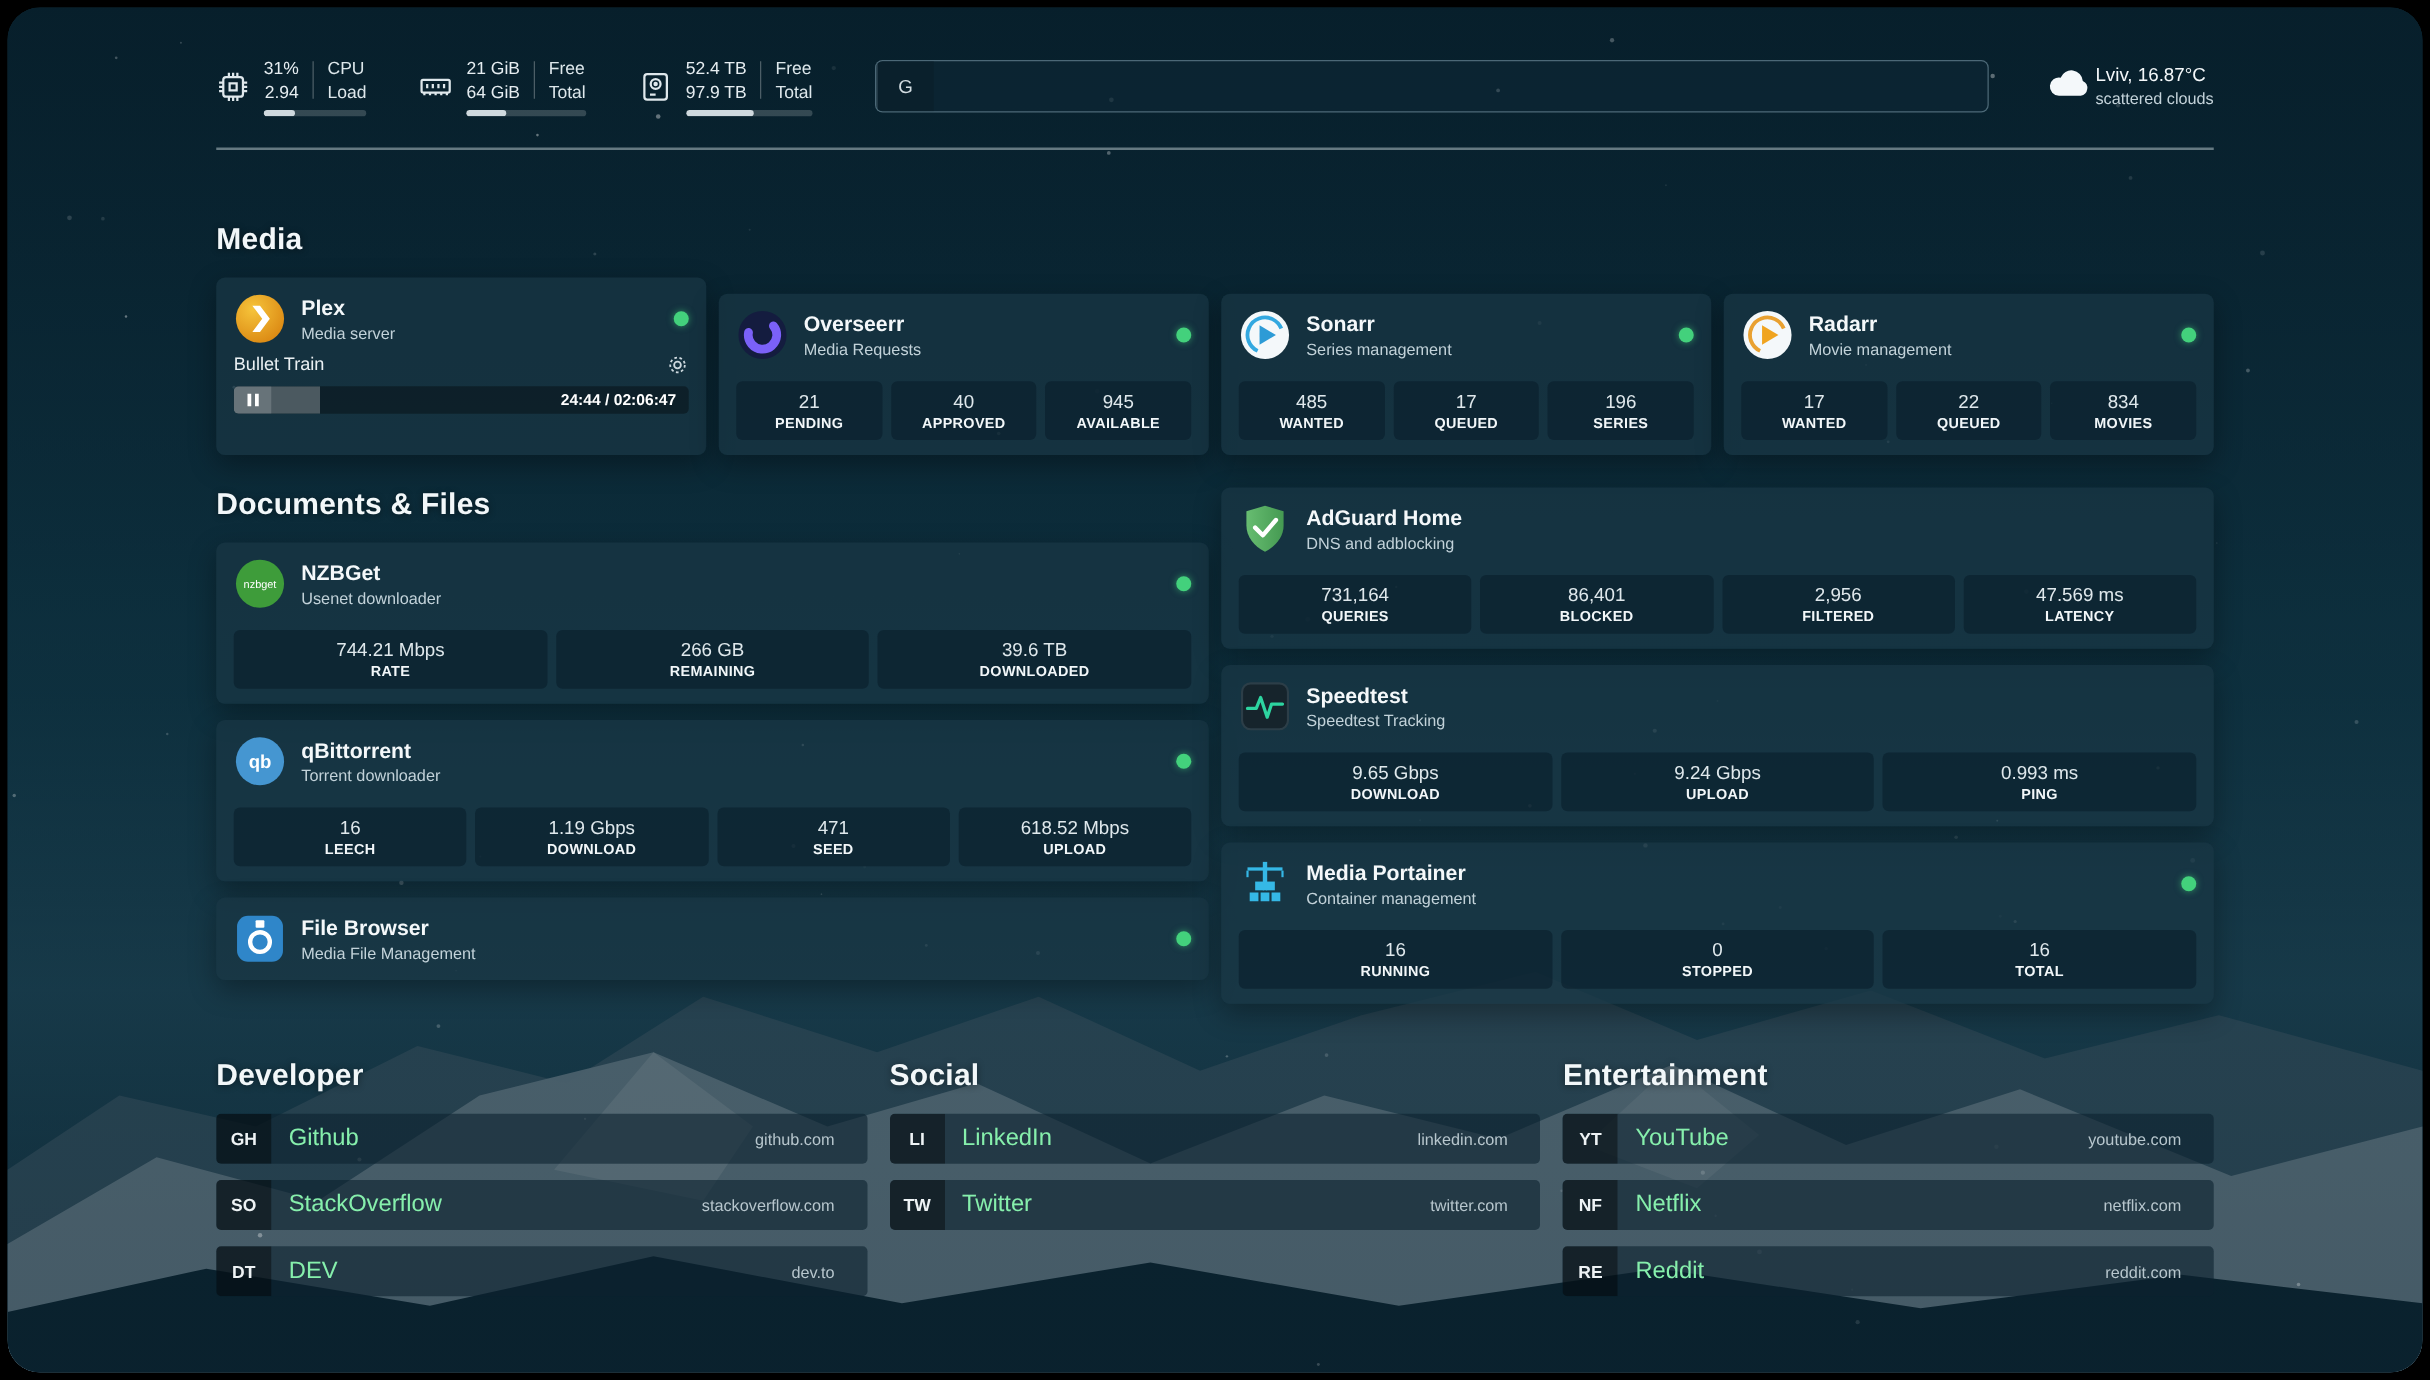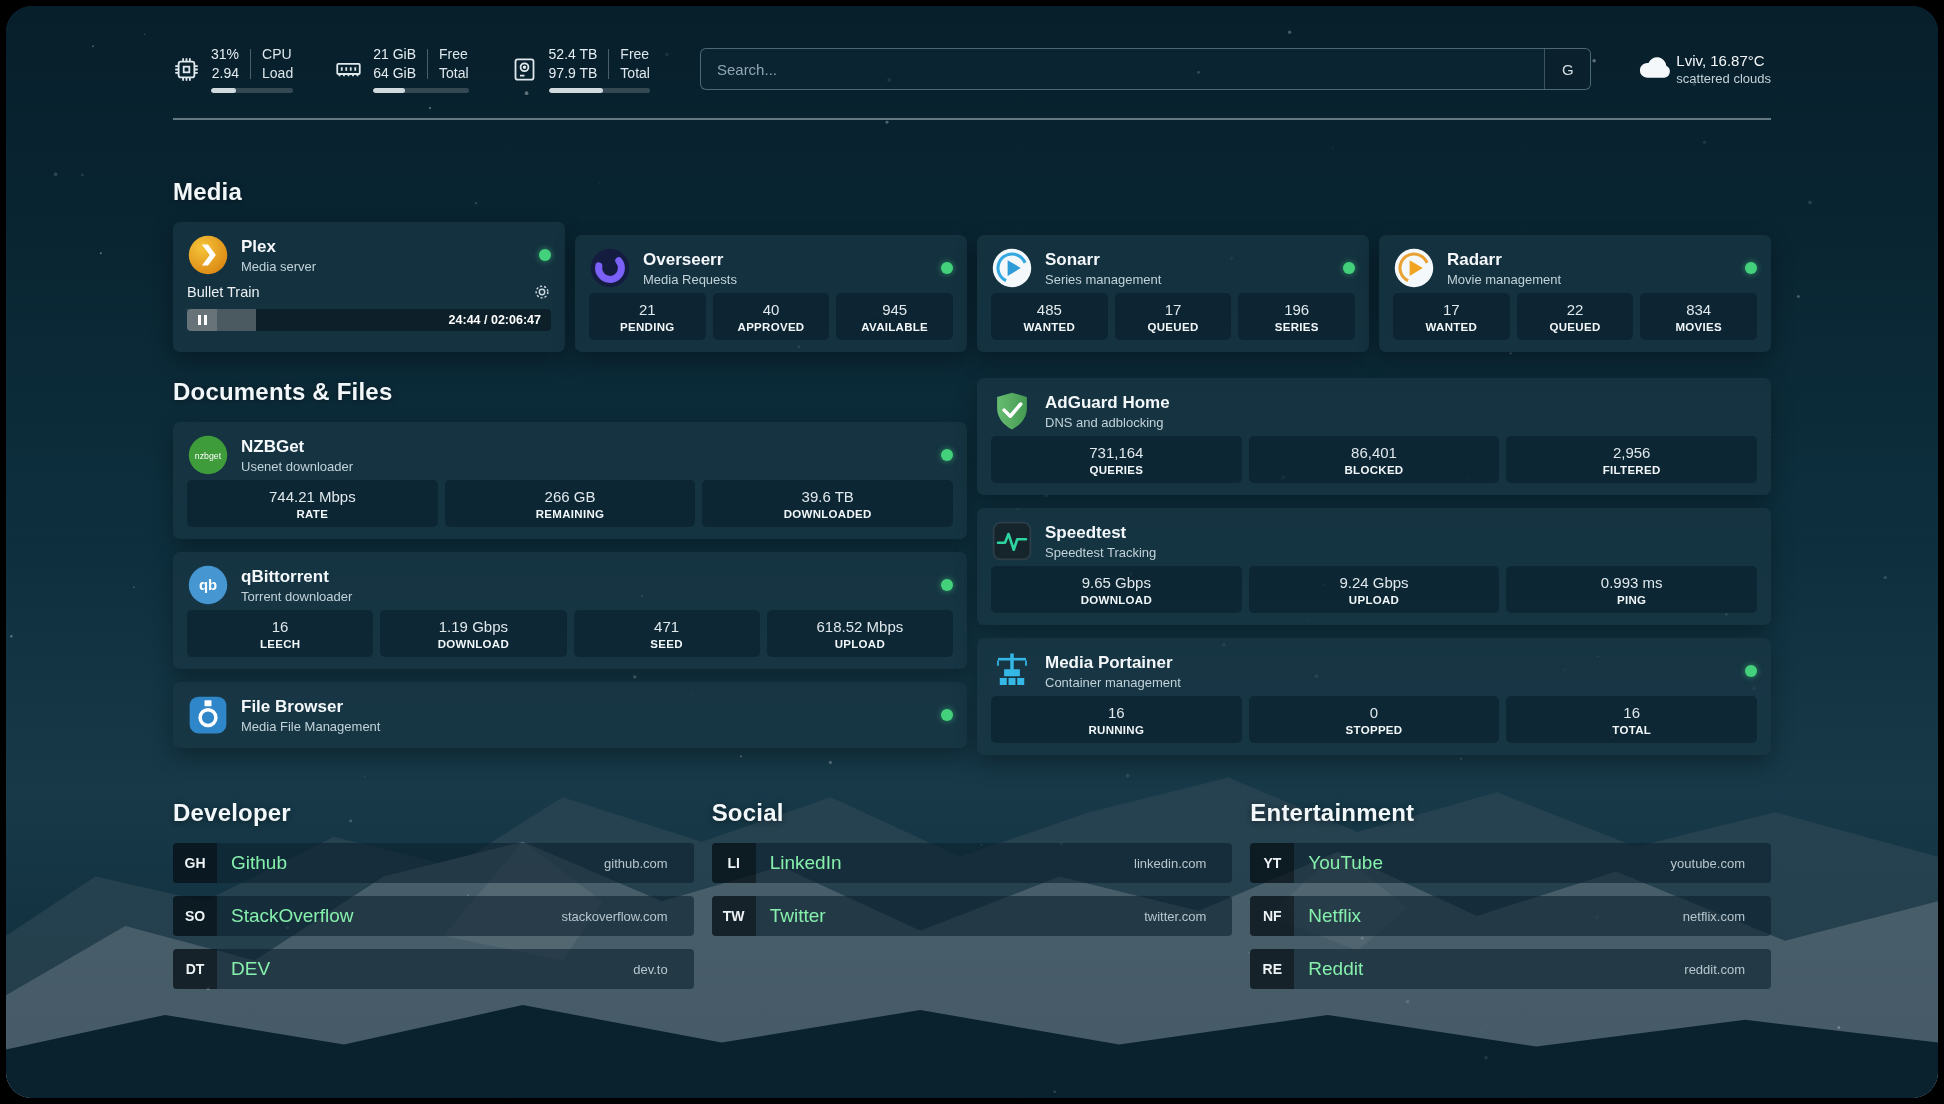--- a/index.html
+++ b/index.html
@@ -49,21 +49,21 @@
   .card { background: rgba(25,54,68,.72); border-radius: 7px; padding: 12px 14px;
     box-shadow: 0 8px 22px rgba(0,0,0,.32); cursor: pointer; }
   .card + .card { margin-top: 13px; }
   .card-head { display: flex; align-items: center; gap: 12px; }
   .svc-icon { flex: 0 0 auto; width: 42px; height: 42px; }
   .svc-icon svg { width: 42px; height: 42px; display: block; }
   .svc-name { font-size: 17px; font-weight: 700; color: #f4f8fa; line-height: 1.25; }
   .svc-sub { font-size: 13px; color: #c2d2d9; margin-top: 1px; }
   .status-dot { width: 12px; height: 12px; border-radius: 50%; background: #43d17c; margin-left: auto;
     box-shadow: 0 0 6px rgba(67,209,124,.6); flex: 0 0 auto; }
-  .stats { display: flex; gap: 7px; margin-top: 4px; }
+  .stats { display: flex; gap: 7px; margin-top: 16px; }
   .stat { flex: 1; background: rgba(8,28,40,.55); border-radius: 5px; text-align: center; padding: 8px 4px 7px; }
   .stat-value { font-size: 15px; color: #dfe8ec; }
   .stat-label { font-size: 11.5px; font-weight: 700; color: #f2f7f9; margin-top: 3px; letter-spacing: .3px; }
 
   
   .now-playing { display: flex; align-items: center; justify-content: space-between;
     font-size: 14.5px; color: #eaf0f3; margin-top: 7px; }
   .gear { cursor: pointer; display: flex; }
   .gear svg { width: 18px; height: 18px; }
   .player { margin-top: 8px; height: 22px; background: rgba(0,0,0,.35); border-radius: 4px;
@@ -269,21 +269,20 @@
               </div>
             </div>
             <div class="m-progress">
                 <div class="fill" style="width: 54%;"></div>
               </div>
           </div>
         </div>
       </div>
 
       <div class="search">
-        <input type="text" placeholder="Search..." style="">
         <button class="search-btn">G</button>
       </div>
 
       <div class="weather">
         <span>
           <svg viewBox="0 0 32 24" fill="#f4f8fa">
               <path d="M9 21a6.5 6.5 0 1 1 1.2-12.9A8.2 8.2 0 0 1 26 10.4 5.6 5.6 0 0 1 24.5 21z"></path>
             </svg>
         </span>
         <div class="w-text">
@@ -545,20 +544,24 @@
                 <div class="stat-value">731,164</div>
                 <div class="stat-label">QUERIES</div>
               </div>
             <div class="stat">
                 <div class="stat-value">86,401</div>
                 <div class="stat-label">BLOCKED</div>
               </div>
             <div class="stat">
                 <div class="stat-value">2,956</div>
                 <div class="stat-label">FILTERED</div>
+              </div>
+            <div class="stat">
+                <div class="stat-value">47.569 ms</div>
+                <div class="stat-label">LATENCY</div>
               </div>
           </div>
         </div>
 
         <div class="card">
           <div class="card-head">
             <span class="svc-icon">
               <svg viewBox="0 0 48 48">
                   <rect x="3" y="3" width="42" height="42" rx="8" fill="#16242c" stroke="#2c3e48" stroke-width="2"></rect>
                   <polyline points="8,26 16,26 20,16 26,34 30,22 40,22" fill="none" stroke="#2dd4a0" stroke-width="3" stroke-linejoin="round" stroke-linecap="round"></polyline>

